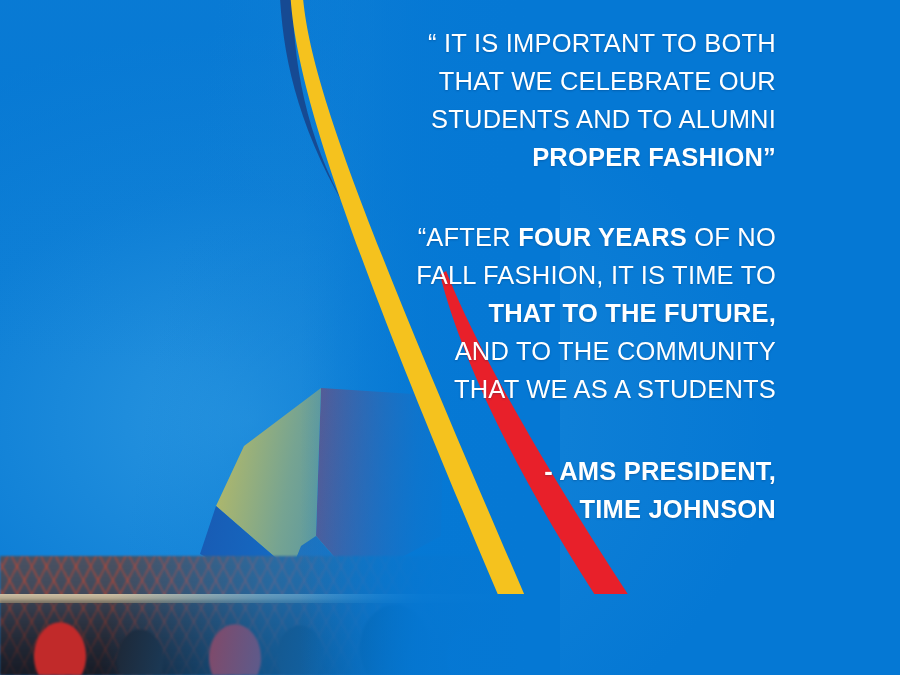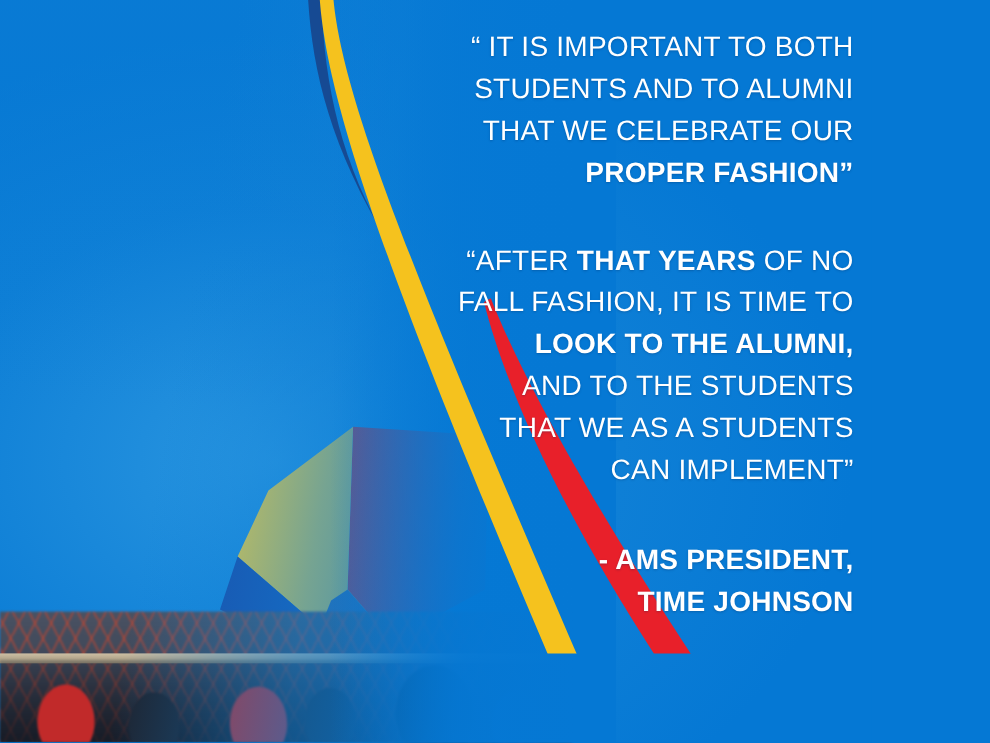--- a/index.html
+++ b/index.html
@@ -179,34 +179,33 @@
 
     <path d="M344,-6 C352,96 420,268 596,676 L566,676 C396,276 336,100 330,-6 Z" fill="#f5c21e"></path>
 
     <path d="M507,308 C540,392 612,520 714,676 L676,676 C578,524 522,400 500,312 Z" fill="#e8202a"></path>
   </svg>
 
   <div class="quote-col">
 
     <div class="quote-block">
       <div class="q-line">“ IT IS IMPORTANT TO BOTH</div>
+      <div class="q-line">THAT WE CELEBRATE OUR</div>
       <div class="q-line">STUDENTS AND TO ALUMNI</div>
-      <div class="q-line">THAT WE CELEBRATE OUR</div>
       <div class="q-line bold">PROPER FASHION”</div>
     </div>
 
     <div class="spacer-1"></div>
 
     <div class="quote-block">
-      <div class="q-line">“AFTER <b>THAT YEARS</b> OF NO</div>
+      <div class="q-line">“AFTER <b>FOUR YEARS</b> OF NO</div>
       <div class="q-line">FALL FASHION, IT IS TIME TO</div>
-      <div class="q-line bold">LOOK TO THE ALUMNI,</div>
-      <div class="q-line">AND TO THE STUDENTS</div>
+      <div class="q-line bold">THAT TO THE FUTURE,</div>
+      <div class="q-line">AND TO THE COMMUNITY</div>
       <div class="q-line">THAT WE AS A STUDENTS</div>
-      <div class="q-line">CAN IMPLEMENT”</div>
     </div>
 
     <div class="spacer-2"></div>
 
     <div class="attrib">
       <div class="q-line">- AMS PRESIDENT,</div>
       <div class="q-line">TIME JOHNSON</div>
     </div>
 
   </div>

